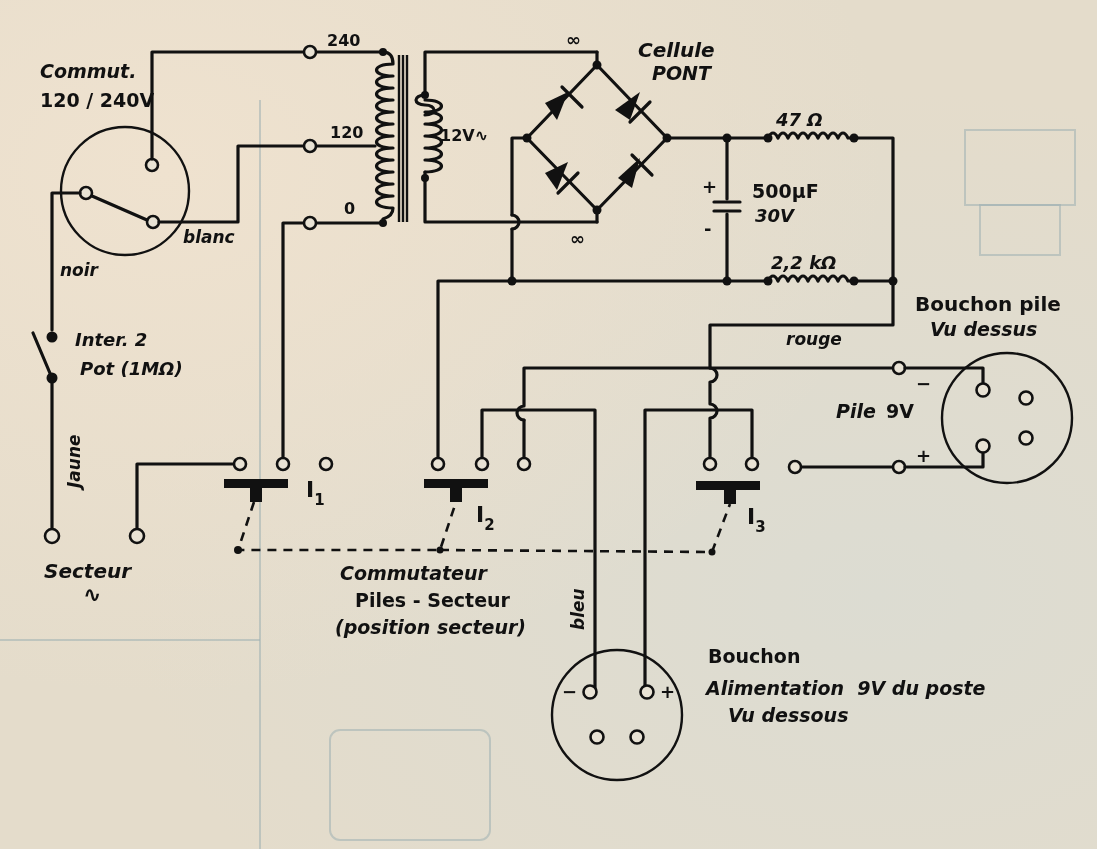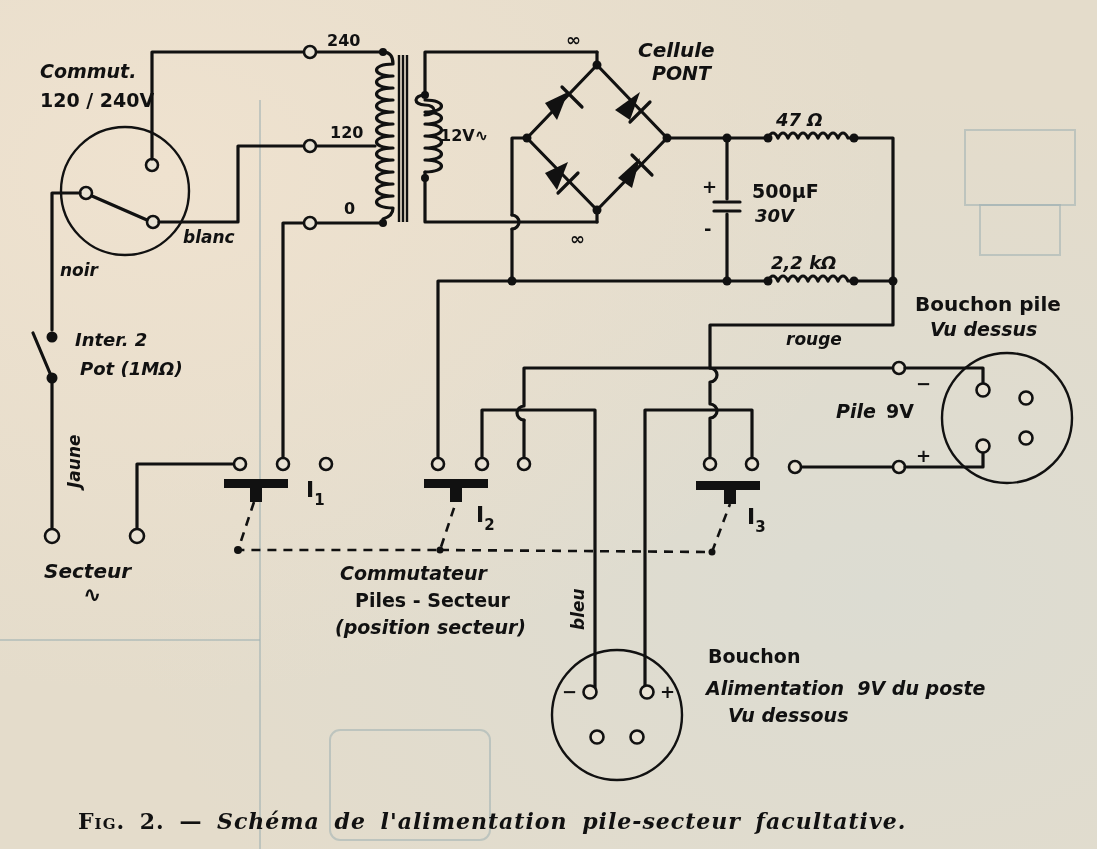--- a/index.html
+++ b/index.html
@@ -253,17 +253,13 @@
   <text class="lbl" x="335" y="634" font-size="19">(position secteur)</text>
   <text class="lbl" x="0" y="0" font-size="17" transform="translate(584,630) rotate(-90)">bleu</text>
 
   <text class="lbl-up" x="708" y="663" font-size="19">Bouchon</text>
   <text class="lbl" x="706" y="695" font-size="19" xml:space="preserve">Alimentation  9V du poste</text>
   <text class="lbl" x="728" y="722" font-size="19">Vu dessous</text>
   <text class="lbl-up" x="562" y="698" font-size="18">−</text>
   <text class="lbl-up" x="660" y="698" font-size="18">+</text>
 </svg>
 
-<div class="caption">
-  <span class="figno">Fig. 2. —</span>
-  <span class="ctext">Schéma de l'alimentation pile-secteur facultative.</span>
 </div>
-</div>
 
 </body></html>

